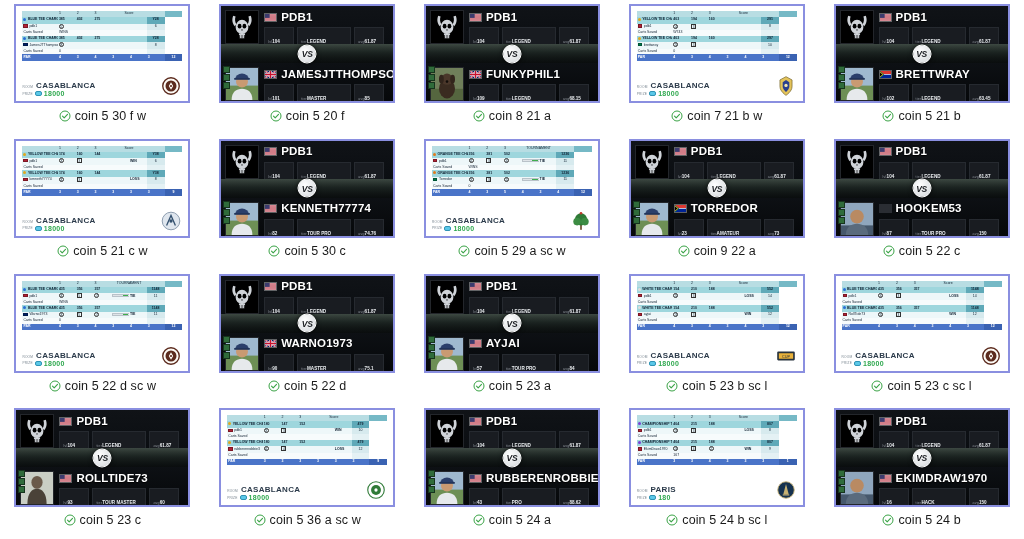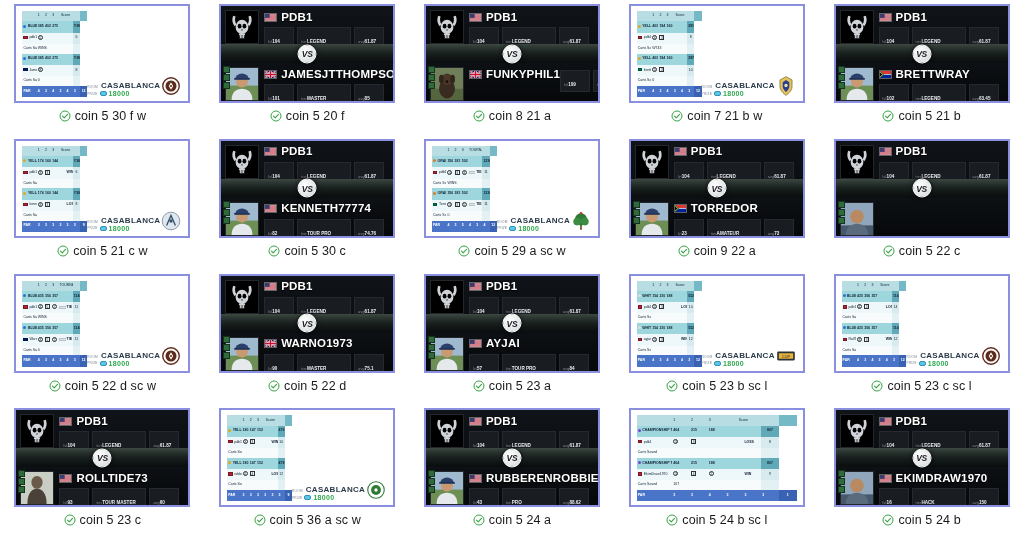--- a/index.html
+++ b/index.html
@@ -79,21 +79,21 @@
                display:flex; align-items:center; justify-content:center;
                color:#1a1d21; font-size:8.5px; font-weight:700;
                font-style:italic; letter-spacing:-.3px; z-index:4; }
   .vs .ribbon { position:absolute; left:2px; top:3px; width:7px;
                 display:flex; flex-direction:column; gap:1px; z-index:3; }
   .vs .ribbon s { display:block; width:7px; height:7px;
                   background:#2f6b3a; border:.5px solid #16341d; }
 
   
   .sc { width:100%; height:100%; background:#fff; position:relative;
-        display:flex; flex-direction:row; padding:5px 6px 4px 6px; }
+        display:flex; flex-direction:column; padding:5px 6px 4px 6px; }
   .sc .tbl { width:100%; border-collapse:collapse; table-layout:fixed; }
   .sc .tbl td { font-size:3.5px; line-height:5.6px; padding:0 1px;
                 color:#123; white-space:nowrap; overflow:hidden; }
   .sc .hdrrow td { background:#b8dde3; height:6px; }
   .sc .hdrrow td.right { background:#76b9c6; text-align:center; color:#083; }
   .sc .pl td { background:#9ed6dd; height:6.5px; font-weight:700; }
   .sc .pl td.right { background:#5fa9b8; text-align:center; }
   .sc .nm td { background:#eef7f9; height:6.5px; }
   .sc .nm td.right{ background:#d7eaee; text-align:center; }
   .sc .sub td { background:#f7fbfc; height:5.5px; }
@@ -377,21 +377,21 @@
               <svg viewBox="0 0 40 40" style="width:100%;height:100%;display:block">
                 <rect width="40" height="40" fill="#6f7f5a"></rect>
                 <rect y="26" width="40" height="14" fill="#55663f"></rect>
                 <ellipse cx="20" cy="26" rx="10" ry="12" fill="#3a2b20"></ellipse>
                 <circle cx="20" cy="14" r="7" fill="#4a372a"></circle>
                 <ellipse cx="13" cy="14" rx="3" ry="5.5" fill="#32251c"></ellipse>
                 <ellipse cx="27" cy="14" rx="3" ry="5.5" fill="#32251c"></ellipse>
                 <circle cx="20" cy="17" r="1.6" fill="#120d09"></circle>
               </svg>
             </span>
-            <span style="display:flex;flex-direction:row;min-width:0">
+            <span style="display:flex;flex-direction:column;min-width:0">
               <span class="namerow">
                 <svg class="flag" viewBox="0 0 26 18" preserveAspectRatio="none">
                   <rect width="26" height="18" fill="#012169"></rect>
                   <path d="M0,0 26,18 M26,0 0,18" stroke="#fff" stroke-width="4"></path>
                   <path d="M0,0 26,18 M26,0 0,18" stroke="#C8102E" stroke-width="2"></path>
                   <path d="M13,0 V18 M0,9 H26" stroke="#fff" stroke-width="6"></path>
                   <path d="M13,0 V18 M0,9 H26" stroke="#C8102E" stroke-width="3.4"></path>
                 </svg>
                 <span class="pname">FUNKYPHIL1</span>
               </span>
@@ -1036,20 +1036,31 @@
               <s></s>
             </span>
             <span class="avatar">
               <svg viewBox="0 0 40 40" style="width:100%;height:100%;display:block">
                 <rect width="40" height="40" fill="#8fa6bd"></rect>
                 <rect y="28" width="40" height="12" fill="#46586c"></rect>
                 <circle cx="20" cy="17" r="8.5" fill="#b98a62"></circle>
                 <path d="M6 40 C6 30 13 26 20 26 C27 26 34 30 34 40 Z" fill="#5a6b7d"></path>
               </svg>
             </span>
+            <span style="display:flex;flex-direction:column;min-width:0">
+              <span class="namerow">
+                <span class="flag" style="background:#2a2d33;border:none"></span>
+                <span class="pname">HOOKEM53</span>
+              </span>
+              <span class="stats">
+                <span class="stat"><span class="k">lvl</span><span class="v">87</span></span>
+                <span class="stat w"><span class="k">tier</span><span class="v">TOUR PRO</span></span>
+                <span class="stat wide"><span class="k">avg</span><span class="v">150</span></span>
+              </span>
+            </span>
           </div>
         </div>
       </div>
       <div class="caption">
         <svg class="check" viewBox="0 0 24 24">
           <circle cx="12" cy="12" r="10" fill="none" stroke="#3aa346" stroke-width="2"></circle>
           <path d="M7 12.4 L10.4 15.8 L17 8.6" fill="none" stroke="#3aa346" stroke-width="2.2" stroke-linecap="round" stroke-linejoin="round"></path>
         </svg>
         <span>coin 5 22 c</span>
       </div>
@@ -1879,20 +1890,38 @@
                 <td>3</td>
                 <td>3</td>
                 <td>4</td>
                 <td>3</td>
                 <td>3</td>
                 <td>3</td>
                 <td class="right">1</td>
               </tr>
             </tbody>
           </table>
+          <div class="foot">
+            <div>
+              <div style="display:flex;align-items:baseline;gap:3px">
+                <span class="roomlbl">ROOM</span>
+                <span class="roomnm">PARIS</span>
+              </div>
+              <div class="prizerow">
+                <span class="roomlbl">PRIZE</span>
+                <span class="coin"></span>
+                <span class="prize">180</span>
+              </div>
+            </div>
+            <span class="crest"><svg width="100%" height="100%" viewBox="0 0 40 40">
+                <circle cx="20" cy="20" r="15" fill="#16324f" stroke="#c8b273" stroke-width="1.6"></circle>
+                <path d="M20 9 L25 28 H15 Z" fill="#c8b273"></path>
+                <rect x="14" y="28" width="12" height="2" fill="#c8b273"></rect>
+              </svg></span>
+          </div>
         </div>
       </div>
       <div class="caption">
         <svg class="check" viewBox="0 0 24 24">
           <circle cx="12" cy="12" r="10" fill="none" stroke="#3aa346" stroke-width="2"></circle>
           <path d="M7 12.4 L10.4 15.8 L17 8.6" fill="none" stroke="#3aa346" stroke-width="2.2" stroke-linecap="round" stroke-linejoin="round"></path>
         </svg>
         <span>coin 5 24 b sc l</span>
       </div>
     </div>

